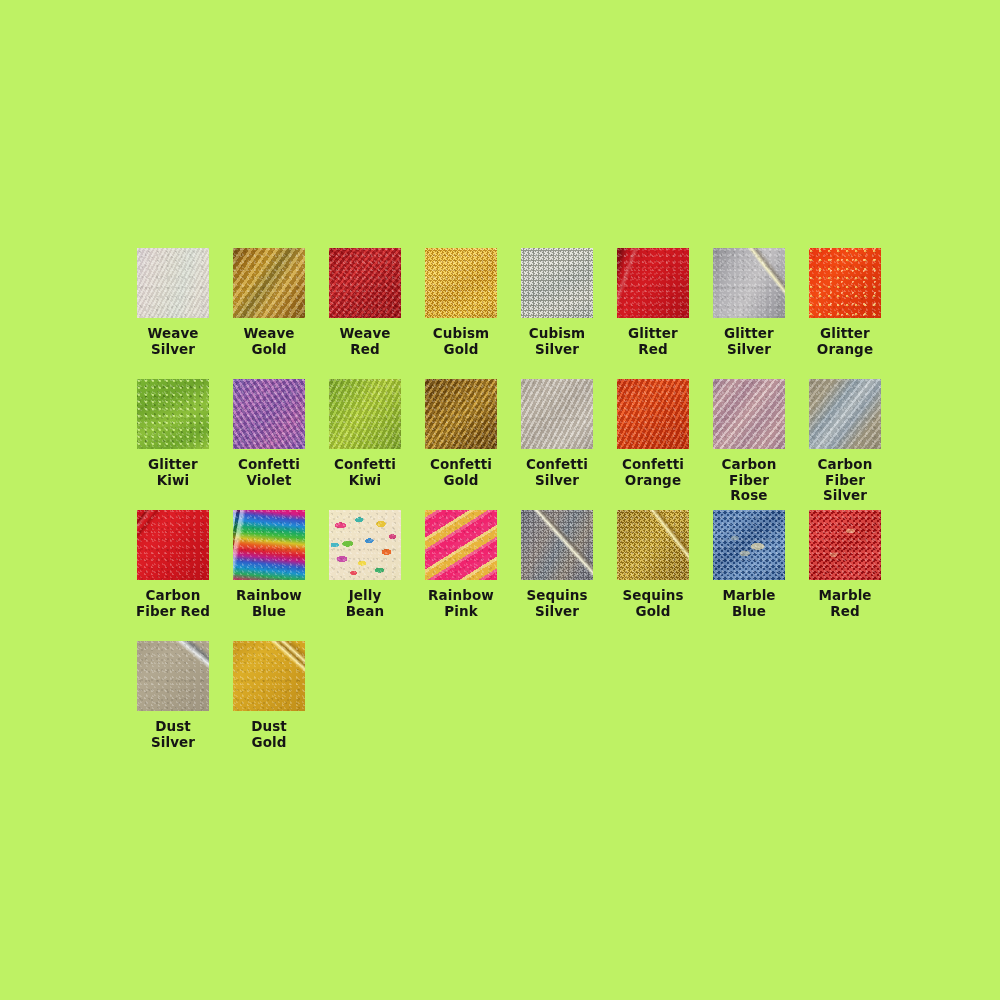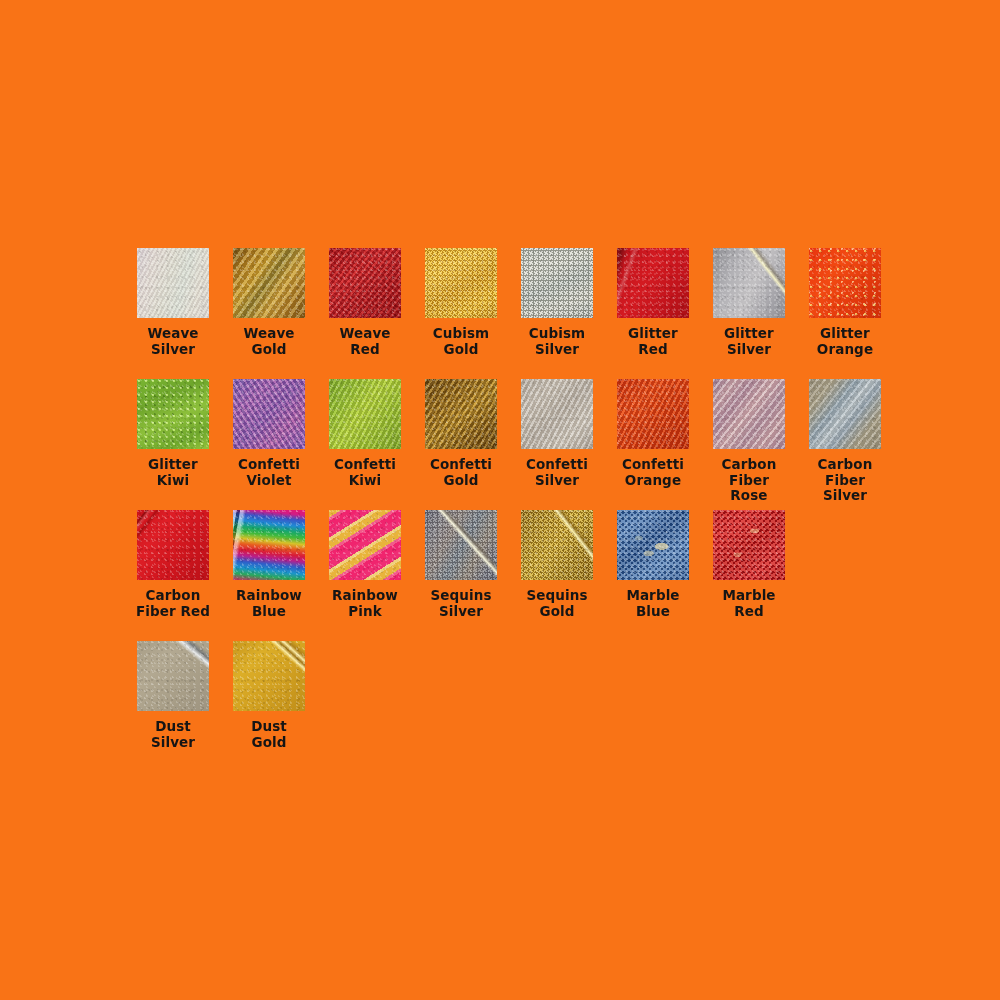--- a/index.html
+++ b/index.html
@@ -10,21 +10,21 @@
   body {
     width: 1000px;
     height: 1000px;
     font-family: "DejaVu Sans", sans-serif;
     overflow: hidden;
   }
   #sheet {
     position: relative;
     width: 1000px;
     height: 1000px;
-    background: #f97316;
+    background: #bef264;
   }
   #grid {
     position: absolute;
     left: 125px;
     top: 248px;
     width: 760px;
   }
   .row {
     display: flex;
     flex-direction: row;
@@ -419,20 +419,28 @@
         </div>
         <div class="cell">
           <div class="swatch" style="background-color: rgb(47, 94, 201); box-shadow: rgb(240, 160, 96) 0px 0px 0px 1px inset;">
             <div class="tex t-rainbow-blue"></div>
             <div class="grain"></div>
           </div>
           <div class="caption">Rainbow
 Blue</div>
         </div>
         <div class="cell">
+          <div class="swatch" style="background-color: rgb(234, 223, 190); box-shadow: rgb(220, 210, 180) 0px 0px 0px 1px inset;">
+            <div class="tex t-jelly-bean"></div>
+            <div class="grain"></div>
+          </div>
+          <div class="caption">Jelly
+Bean</div>
+        </div>
+        <div class="cell">
           <div class="swatch" style="background-color: rgb(239, 45, 116); box-shadow: rgb(240, 196, 106) 0px 0px 0px 1px inset;">
             <div class="tex t-rainbow-pink"></div>
             <div class="grain"></div>
           </div>
           <div class="caption">Rainbow
 Pink</div>
         </div>
         <div class="cell">
           <div class="swatch" style="background-color: rgb(111, 122, 132); box-shadow: rgb(138, 140, 146) 0px 0px 0px 1px inset;">
             <div class="tex t-sequins-silver"></div>

